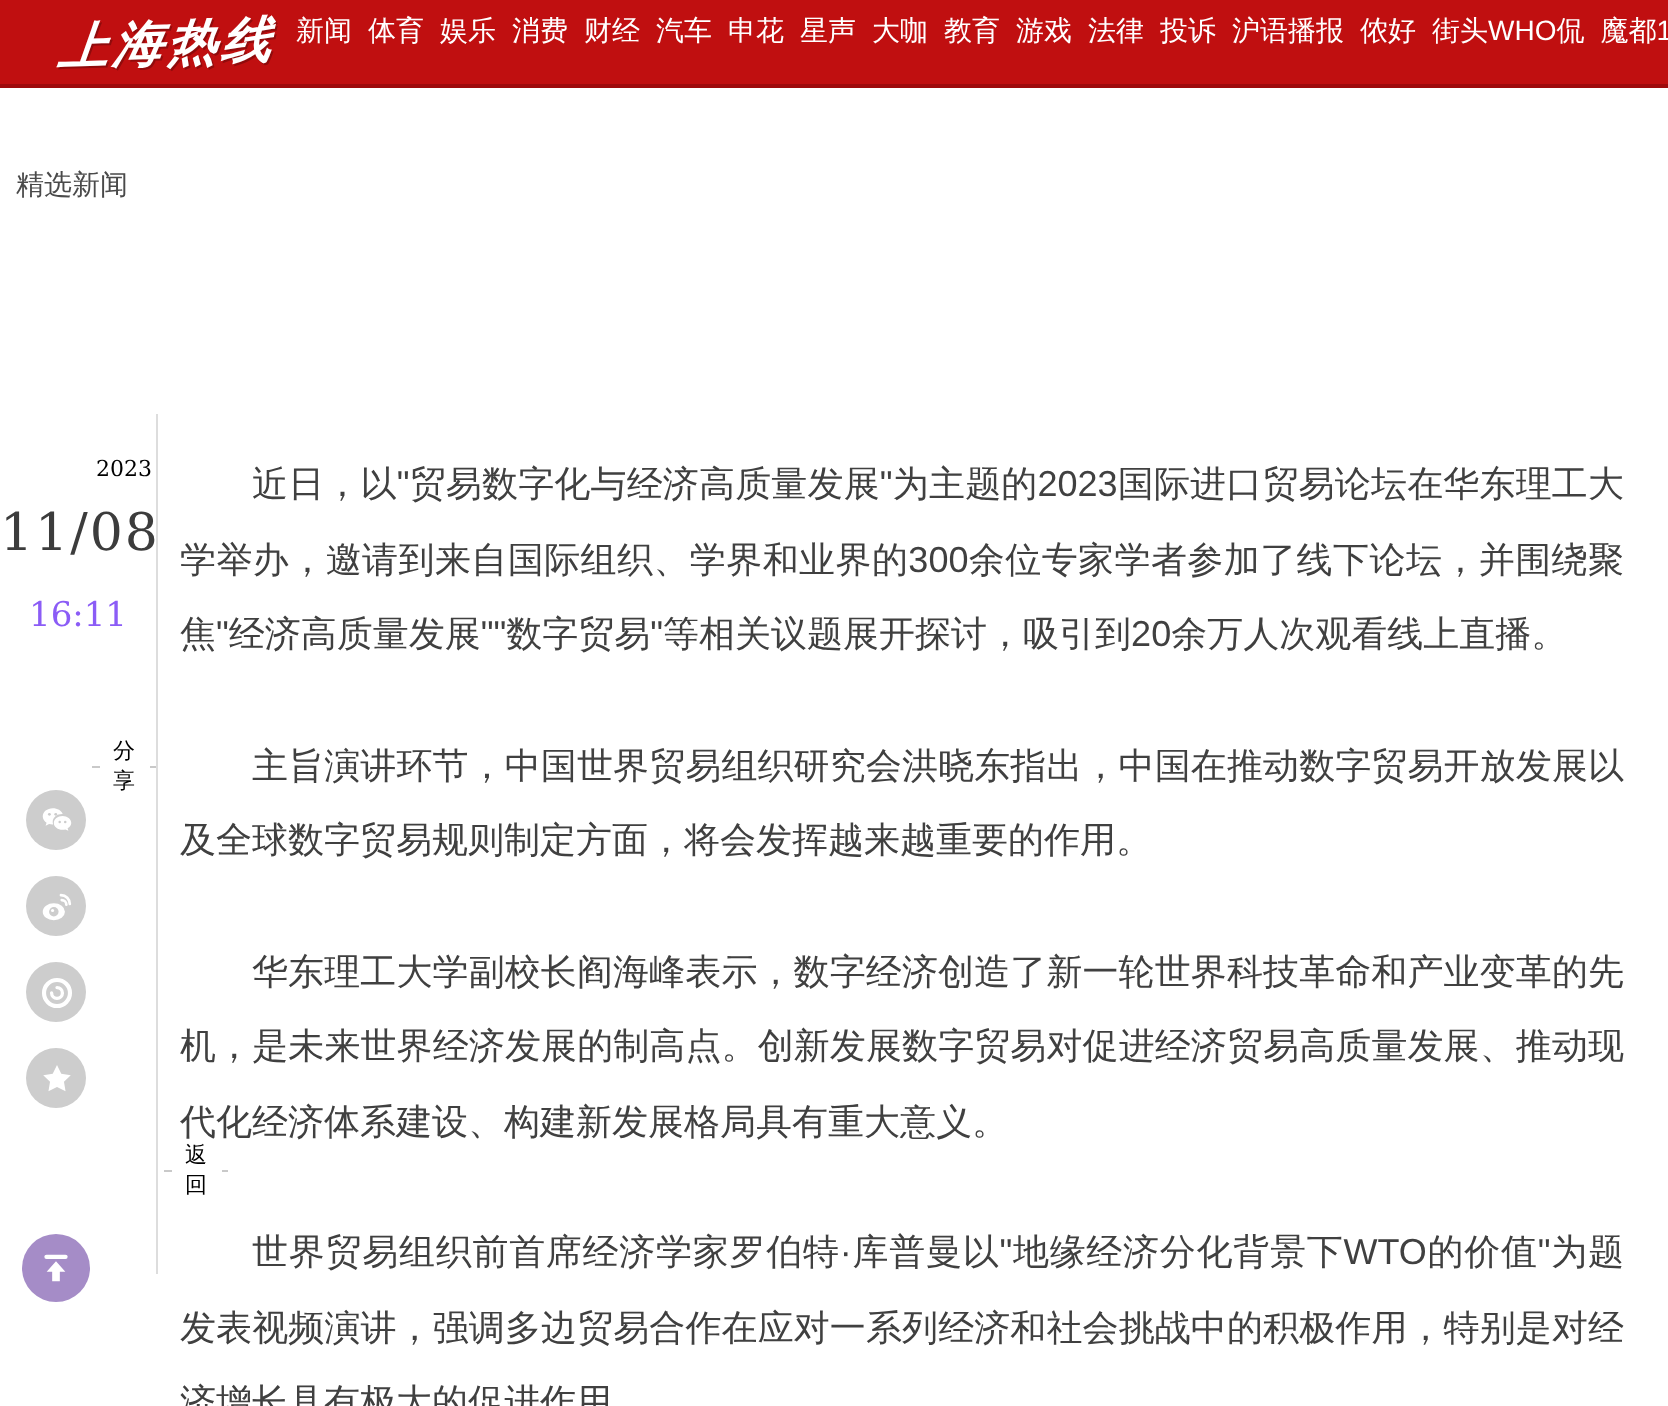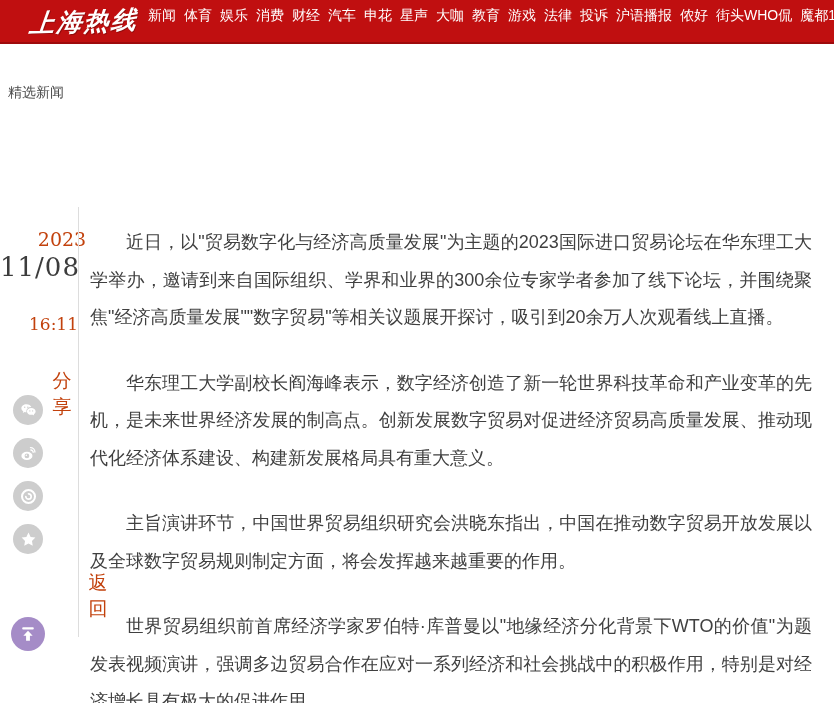--- a/index.html
+++ b/index.html
@@ -20,27 +20,27 @@
   .nav span { color:#fff; font-size:14px; cursor:pointer; flex:0 0 auto; }
 
   
   .section-label { position:absolute; left:8px; top:84px; font-size:14px; color:#4a4a4a; }
   .headline { position:absolute; left:8px; top:118px; width:820px;
               font-size:30px; font-weight:bold; color:#333; letter-spacing:1px; }
 
   
   .rail { position:absolute; left:0; top:0; width:78px; }
   .dashed-label { position:absolute; width:78px; display:flex; align-items:center;
-                  justify-content:center; gap:7px; color:#c2410c; font-size:19px;padding-left:46px; }
+                  justify-content:center; gap:7px; color:#000000; font-size:11px;padding-left:46px; }
   .dashed-label::before, .dashed-label::after { content:""; display:block; width:11px; height:1px; background:#c9c9c9; }
   .rail-year  { top:228px; font-family:"DejaVu Serif", serif; }
   .rail-date  { position:absolute; top:252px; width:78px; text-align:left;
                 font:26px "DejaVu Serif", serif; color:#3c3c3c; letter-spacing:1px; }
-  .rail-time  { position:absolute; top:298px; width:78px; text-align:right;
-                font:17px "DejaVu Serif", serif; color:#c2410c;margin-top:16px; }
+  .rail-time  { position:absolute; top:298px; width:78px; text-align:center;
+                font:17px "DejaVu Serif", serif; color:#8b5cf6; }
   .rail-share { top:368px; }
   .rail-back  { top:570px;margin-left:36px; }
 
   .share-btn { position:absolute; left:13px; width:30px; height:30px; border-radius:50%;
                background:#cdcdcd; display:flex; align-items:center; justify-content:center;
                cursor:pointer; }
   .share-btn svg { width:19px; height:19px; display:block; }
   .btn-1 { top:395px; } .btn-2 { top:438px; } .btn-3 { top:481px; } .btn-4 { top:524px; }
   .back-top { position:absolute; left:11px; top:617px; width:34px; height:34px;
               border-radius:50%; background:#a58cc7; display:flex; align-items:center;
@@ -142,18 +142,18 @@
           <path fill="#fff" d="M12 8l5.6 6.2H14.3V20H9.7v-5.8H6.4z"></path>
         </svg>
       </span>
     </div>
   </div>
 
   <div class="v-divider"></div>
 
   <div class="article">
     <p>近日，以"贸易数字化与经济高质量发展"为主题的2023国际进口贸易论坛在华东理工大学举办，邀请到来自国际组织、学界和业界的300余位专家学者参加了线下论坛，并围绕聚焦"经济高质量发展""数字贸易"等相关议题展开探讨，吸引到20余万人次观看线上直播。</p>
+    <p>主旨演讲环节，中国世界贸易组织研究会洪晓东指出，中国在推动数字贸易开放发展以及全球数字贸易规则制定方面，将会发挥越来越重要的作用。</p>
     <p>华东理工大学副校长阎海峰表示，数字经济创造了新一轮世界科技革命和产业变革的先机，是未来世界经济发展的制高点。创新发展数字贸易对促进经济贸易高质量发展、推动现代化经济体系建设、构建新发展格局具有重大意义。</p>
-    <p>主旨演讲环节，中国世界贸易组织研究会洪晓东指出，中国在推动数字贸易开放发展以及全球数字贸易规则制定方面，将会发挥越来越重要的作用。</p>
     <p>世界贸易组织前首席经济学家罗伯特·库普曼以"地缘经济分化背景下WTO的价值"为题发表视频演讲，强调多边贸易合作在应对一系列经济和社会挑战中的积极作用，特别是对经济增长具有极大的促进作用。</p>
   </div>
 
 </div>
 
 </body></html>

